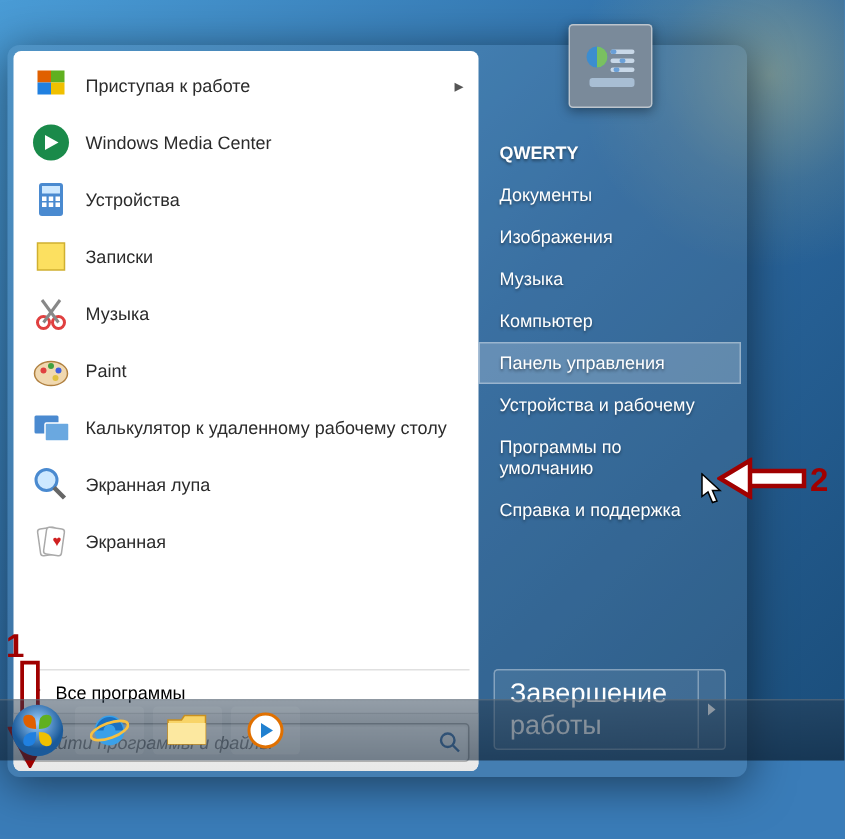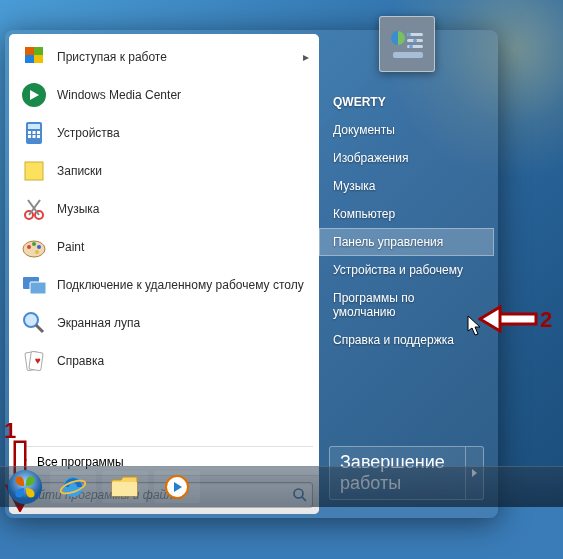--- a/index.html
+++ b/index.html
@@ -141,40 +141,40 @@
             </div>
             <span>Paint</span>
           </div>
           <div class="prog-item">
             <div class="prog-icon">
               <svg width="28" height="28" viewBox="0 0 28 28">
                 <rect x="3" y="6" width="16" height="12" rx="1" fill="#4a8ad0"></rect>
                 <rect x="10" y="11" width="16" height="12" rx="1" fill="#6aa8e0" stroke="#fff"></rect>
               </svg>
             </div>
-            <span>Подключение к удаленному рабочему столу</span>
+            <span>Калькулятор к удаленному рабочему столу</span>
           </div>
           <div class="prog-item">
             <div class="prog-icon">
               <svg width="28" height="28" viewBox="0 0 28 28">
                 <circle cx="11" cy="11" r="7" fill="#cde8ff" stroke="#4a8ad0" stroke-width="2"></circle>
                 <line x1="16" y1="16" x2="23" y2="23" stroke="#666" stroke-width="3"></line>
               </svg>
             </div>
             <span>Экранная лупа</span>
           </div>
           <div class="prog-item">
             <div class="prog-icon">
               <svg width="28" height="28" viewBox="0 0 28 28">
                 <rect x="6" y="5" width="12" height="18" rx="2" fill="#fff" stroke="#aaa" transform="rotate(-8 12 14)"></rect>
                 <rect x="10" y="5" width="12" height="18" rx="2" fill="#fff" stroke="#aaa" transform="rotate(8 16 14)"></rect>
                 <text x="15" y="17" font-size="10" fill="#d02020">♥</text>
               </svg>
             </div>
-            <span>Справка</span>
+            <span>Экранная</span>
           </div>
         </div>
       <div class="divider"></div>
       <div class="all-programs">
         <div class="all-tri"></div>
         <span>Все программы</span>
       </div>
       <div class="search-wrap">
         <div class="search-box">
           <input type="text" placeholder="Найти программы и файлы" style="">

